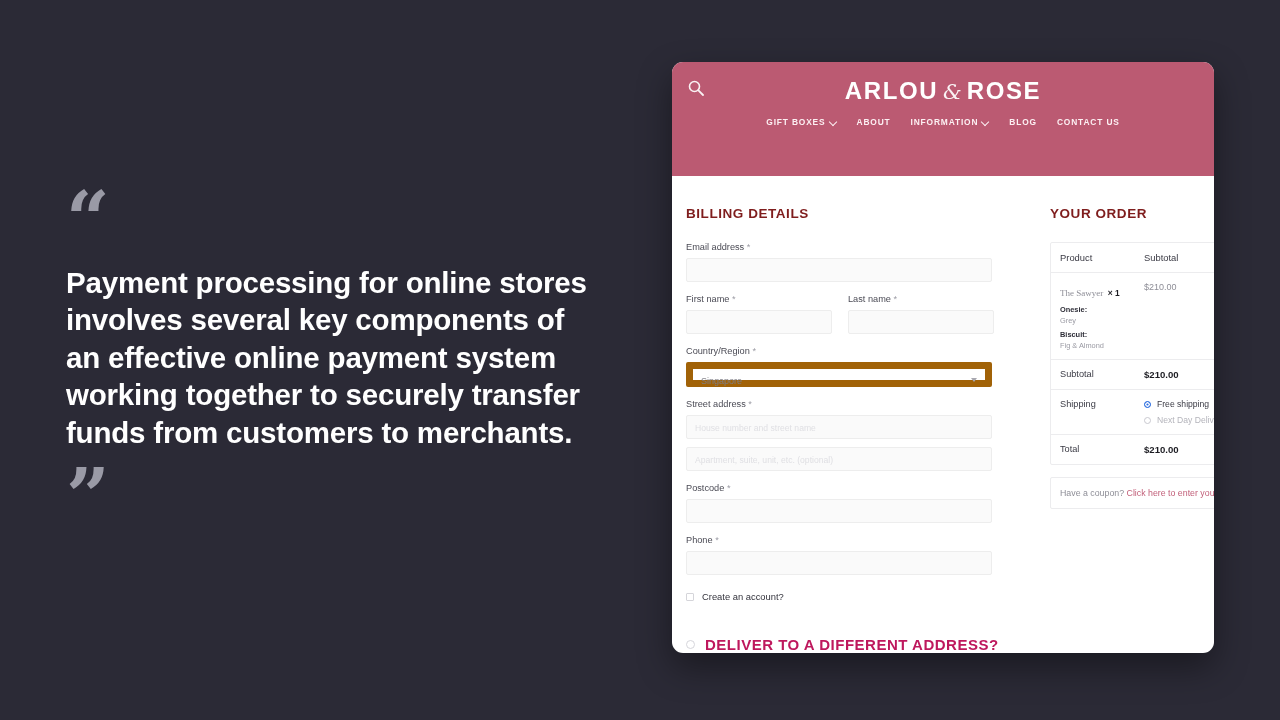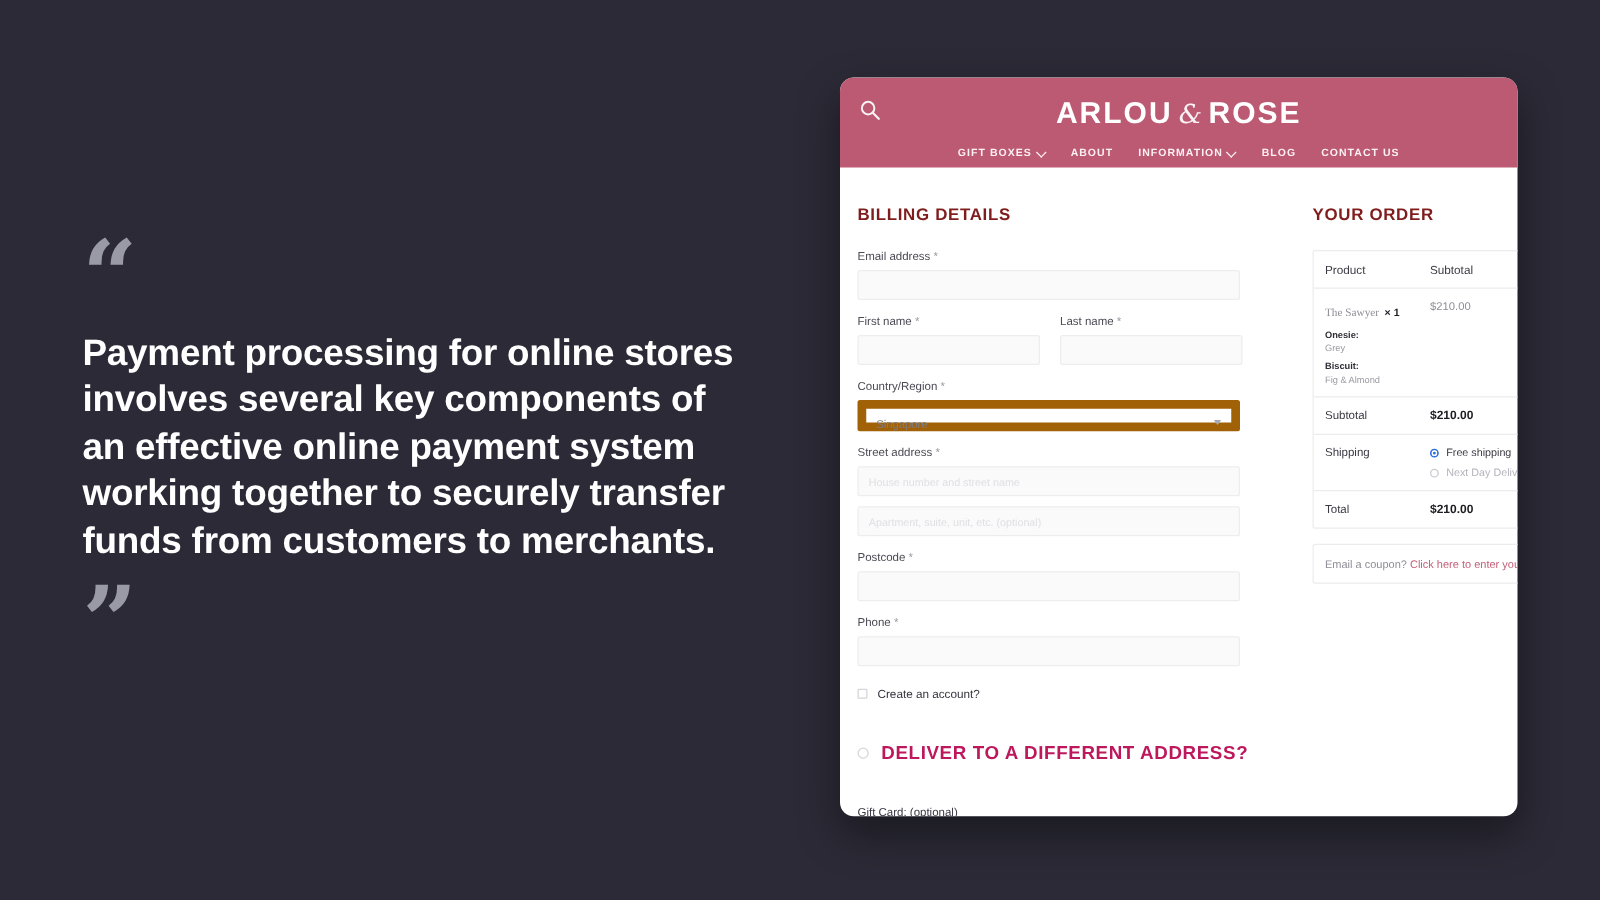--- a/index.html
+++ b/index.html
@@ -35,21 +35,21 @@
   .card {
     position: absolute; left: 672px; top: 62px;
     width: 542px; height: 591px;
     background: #ffffff;
     border-radius: 11px;
     overflow: hidden;
     box-shadow: 0 14px 34px rgba(0,0,0,.40);
   }
 
   
-  .site-header { background: #bb5a72; height: 72px; position: relative; }
+  .site-header { background: #bb5a72; height: 114px; position: relative; }
   .search-icon {
     position: absolute; left: 14px; top: 16px;
     width: 20px; height: 20px; opacity: .92;
   }
   .brand {
     text-align: center; padding-top: 15px;
     color: #ffffff; font-size: 24px; font-weight: 700;
     letter-spacing: 1.6px;
   }
   .brand .amp {
@@ -337,20 +337,20 @@
             </div>
           </div>
 
           <div class="order-row">
             <div class="oc-left tot-label">Total</div>
             <div class="oc-right tot-val">$210.00</div>
           </div>
         </div>
 
         <div class="coupon-box">
-          <span>Email a coupon?</span>
+          <span>Have a coupon?</span>
           <span class="coupon-link">Click here to enter your code</span>
         </div>
       </div>
 
     </div>
   </div>
 </div>
 
 </body></html>

